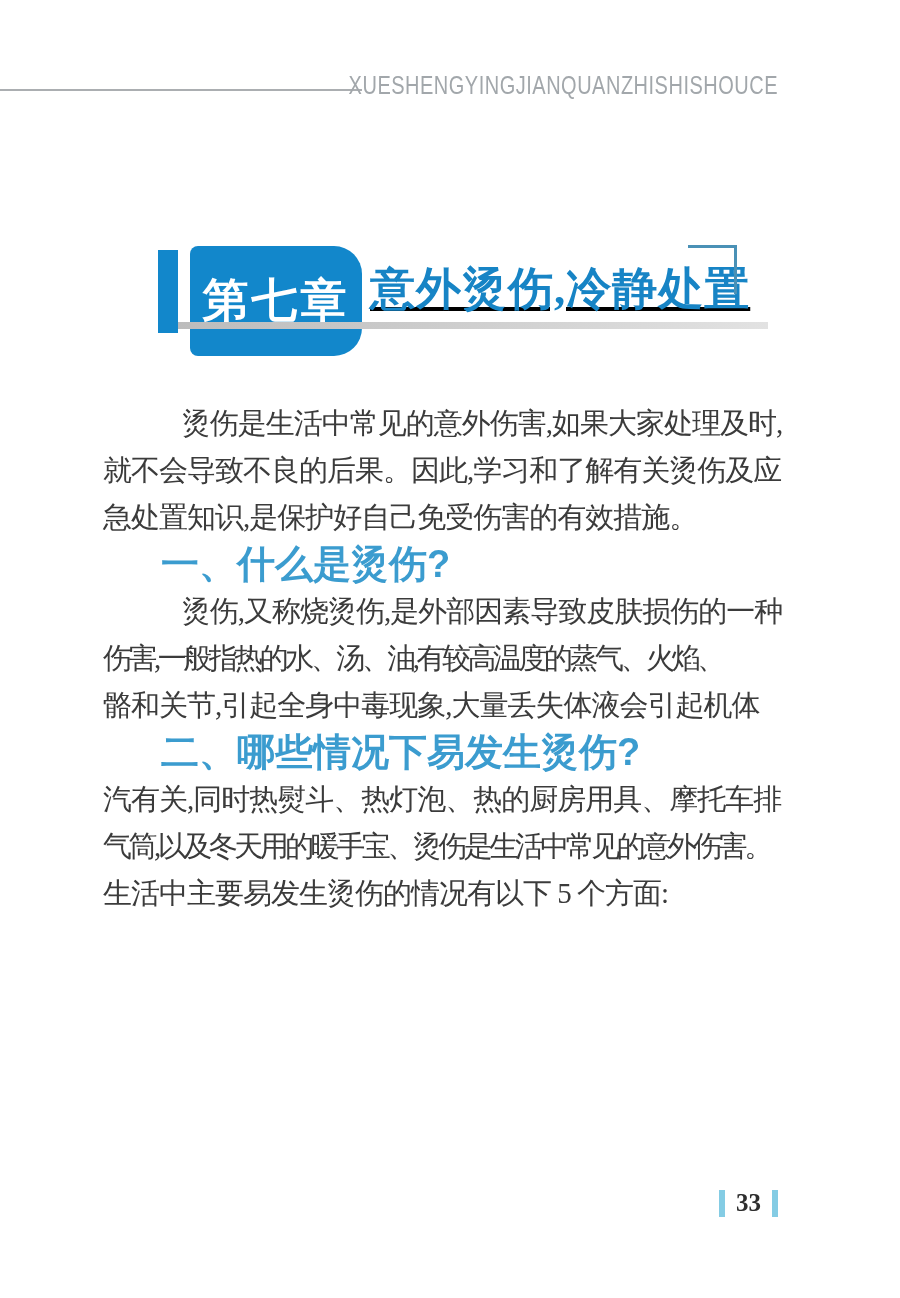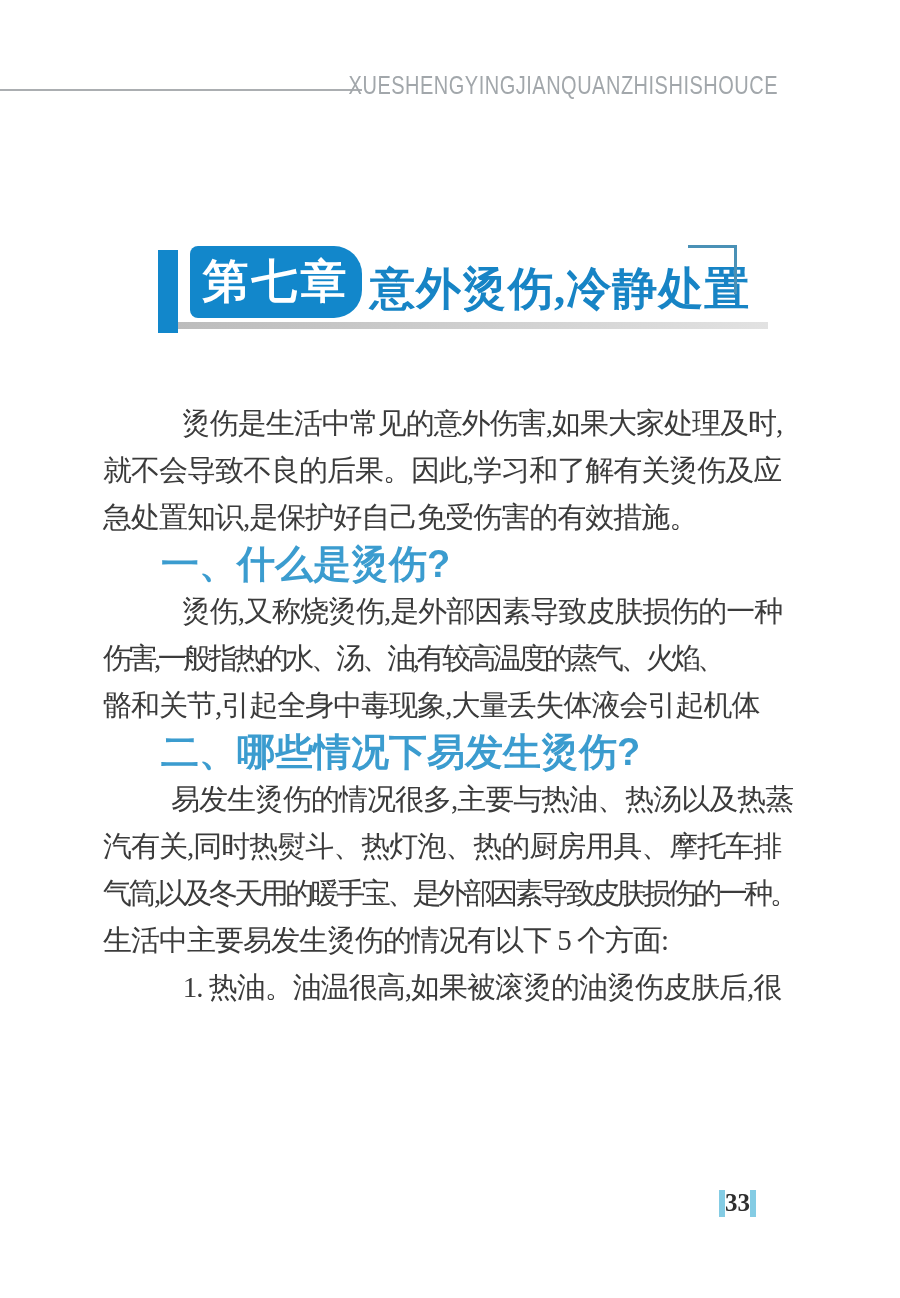--- a/index.html
+++ b/index.html
@@ -17,30 +17,30 @@
     font-family:"Liberation Sans","DejaVu Sans",sans-serif;
     font-size:20px; letter-spacing:0.5px; color:#a2a7ab;
     transform:scaleY(1.28); transform-origin:center;
   }
   
   .chapter-accent {
     position:absolute; left:158px; top:250px; width:20px; height:83px;
     background:#1287cb;
   }
   .chapter-badge {
-    position:absolute; left:190px; top:246px; width:172px; height:72px;
+    position:absolute; left:190px; top:246px; width:172px; height:110px;
     background:#1287cb; color:#ffffff;
     border-radius:8px 28px 28px 8px;
     display:flex; align-items:center; justify-content:center;
     font-family:"Liberation Sans","DejaVu Sans",sans-serif;
     font-weight:bold; font-size:46px; letter-spacing:3px;
   }
   .chapter-title-wrap {
     position:absolute; left:370px; top:246px; height:86px;
-    display:flex; align-items:center;
+    display:flex; align-items:center;text-decoration:underline;
   }
   .chapter-title {
     font-size:45px; font-weight:bold; color:#1784c5;
     font-family:"Liberation Serif","DejaVu Serif",serif;
     letter-spacing:1px; white-space:nowrap; margin:0;
   }
   .corner-bracket {
     position:absolute; left:688px; top:245px; width:46px; height:46px;
     border-top:3px solid #4a91b6; border-right:3px solid #4a91b6;
   }
@@ -57,21 +57,21 @@
   .ln.first { padding-left:58px;text-align:center; }
   .ln.tight { letter-spacing:-3.5px;font-family:Liberation Serif, serif; }
   .ln.heading {
     font-family:"Liberation Sans","DejaVu Sans",sans-serif;
     font-weight:bold; color:#3b9ccf; padding-left:58px;
     font-size:38px; letter-spacing:0;
   }
   
   .page-footer {
     position:absolute; left:719px; top:1189px;
-    display:flex; align-items:center; 
+    display:flex; align-items:center; gap:11px;
   }
   .pg-bar { width:6px; height:27px; background:#84cce4; }
   .pg-num {
     font-size:25px; color:#2e2e2e;
     font-family:"Liberation Serif","DejaVu Serif",serif; font-weight:bold;
   }
 </style>
 </head>
 <body>
 
@@ -90,25 +90,23 @@
 
   <main class="body-text">
     <p class="ln first">烫伤是生活中常见的意外伤害,如果大家处理及时,</p>
     <p class="ln">就不会导致不良的后果。因此,学习和了解有关烫伤及应</p>
     <p class="ln">急处置知识,是保护好自己免受伤害的有效措施。</p>
     <p class="ln heading">一、什么是烫伤?</p>
     <p class="ln first">烫伤,又称烧烫伤,是外部因素导致皮肤损伤的一种</p>
     <p class="ln tight">伤害,一般指热的水、汤、油,有较高温度的蒸气、火焰、</p>
     <p class="ln">骼和关节,引起全身中毒现象,大量丢失体液会引起机体</p>
     <p class="ln heading">二、哪些情况下易发生烫伤?</p>
-    <p class="ln first">易发生烫伤的情况很多,主要与热油、热汤以及热蒸</p>
     <p class="ln">汽有关,同时热熨斗、热灯泡、热的厨房用具、摩托车排</p>
-    <p class="ln tight">气筒,以及冬天用的暖手宝、是外部因素导致皮肤损伤的一种。</p>
+    <p class="ln tight">气筒,以及冬天用的暖手宝、烫伤是生活中常见的意外伤害。</p>
     <p class="ln">生活中主要易发生烫伤的情况有以下 5 个方面:</p>
-    <p class="ln first">1. 热油。油温很高,如果被滚烫的油烫伤皮肤后,很</p>
   </main>
 
   <footer class="page-footer">
     <span class="pg-bar"></span>
     <span class="pg-num">33</span>
     <span class="pg-bar"></span>
   </footer>
 
 </div>
 

